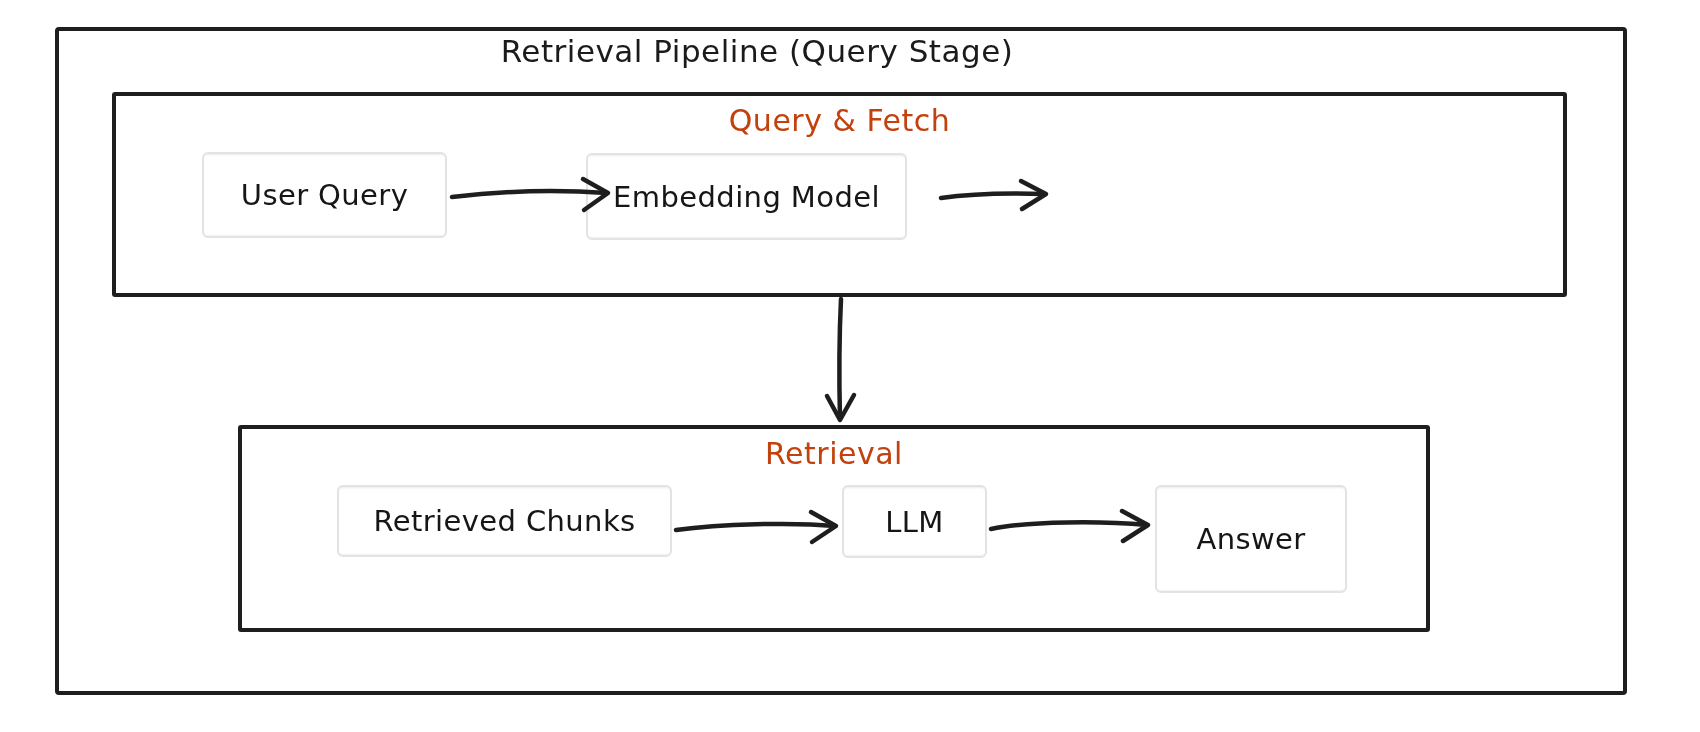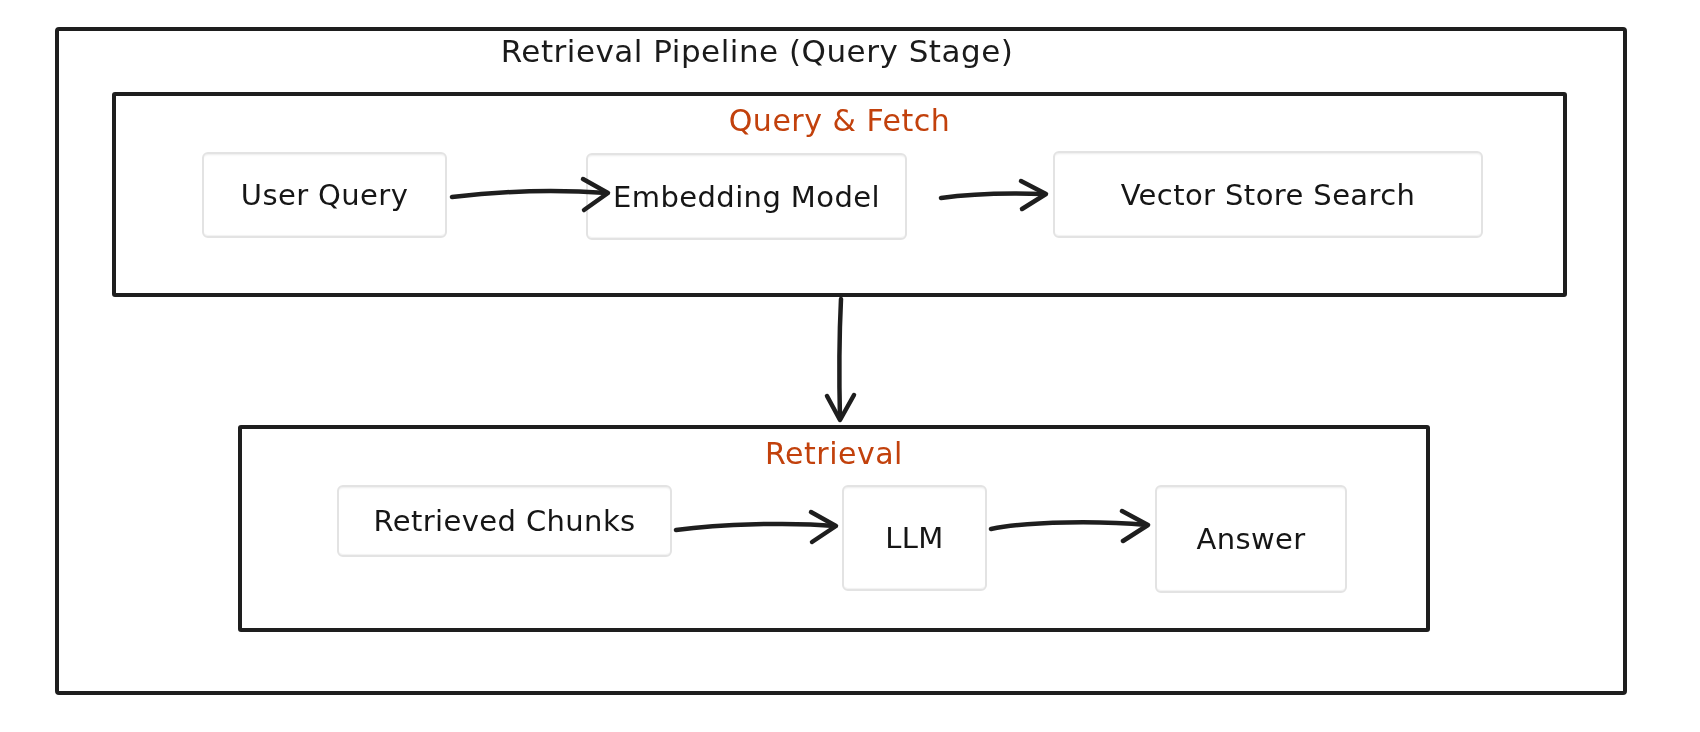--- a/index.html
+++ b/index.html
@@ -69,21 +69,21 @@
     justify-content: center;
     font-size: 29px;
     letter-spacing: 0.4px;
     color: #161616;
     white-space: nowrap;
   }
   .node.user-query     { left: 202px;  top: 152px; width: 245px; height: 86px; }
   .node.embed-model    { left: 586px;  top: 153px; width: 321px; height: 87px; }
   .node.vector-search  { left: 1053px; top: 151px; width: 430px; height: 87px; }
   .node.retrieved      { left: 337px;  top: 485px; width: 335px; height: 72px; }
-  .node.llm            { left: 842px;  top: 485px; width: 145px; height: 106px; }
+  .node.llm            { left: 842px;  top: 485px; width: 145px; height: 73px; }
   .node.answer         { left: 1155px; top: 485px; width: 192px; height: 108px; }
 
   .arrows {
     position: absolute;
     left: 0; top: 0;
     width: 1700px; height: 732px;
     pointer-events: none;
   }
   .arrows path {
     fill: none;
@@ -100,21 +100,20 @@
 
   <div class="outer-box"></div>
   <div class="diagram-title">Retrieval Pipeline (Query Stage)</div>
 
   <div class="group-box qf">
     <div class="group-label">Query &amp; Fetch</div>
   </div>
 
   <div class="node user-query">User Query</div>
   <div class="node embed-model">Embedding Model</div>
-  <div class="node vector-search">Vector Store Search</div>
 
   <div class="group-box gen">
     <div class="group-label">Retrieval</div>
   </div>
 
   <div class="node retrieved">Retrieved Chunks</div>
   <div class="node llm">LLM</div>
   <div class="node answer">Answer</div>
 
   <svg class="arrows" viewBox="0 0 1700 732" xmlns="http://www.w3.org/2000/svg">

